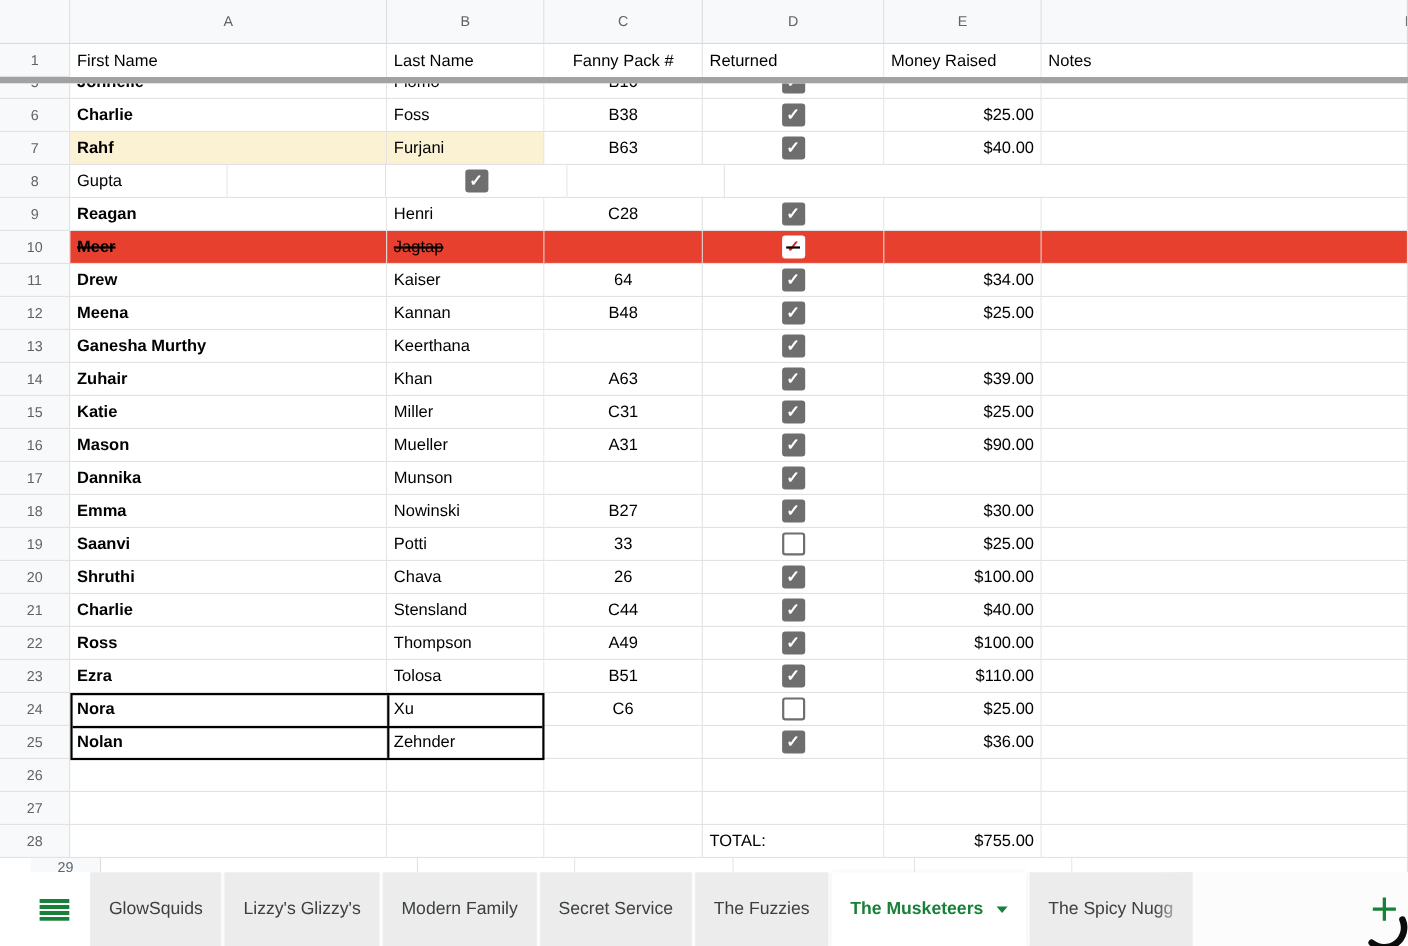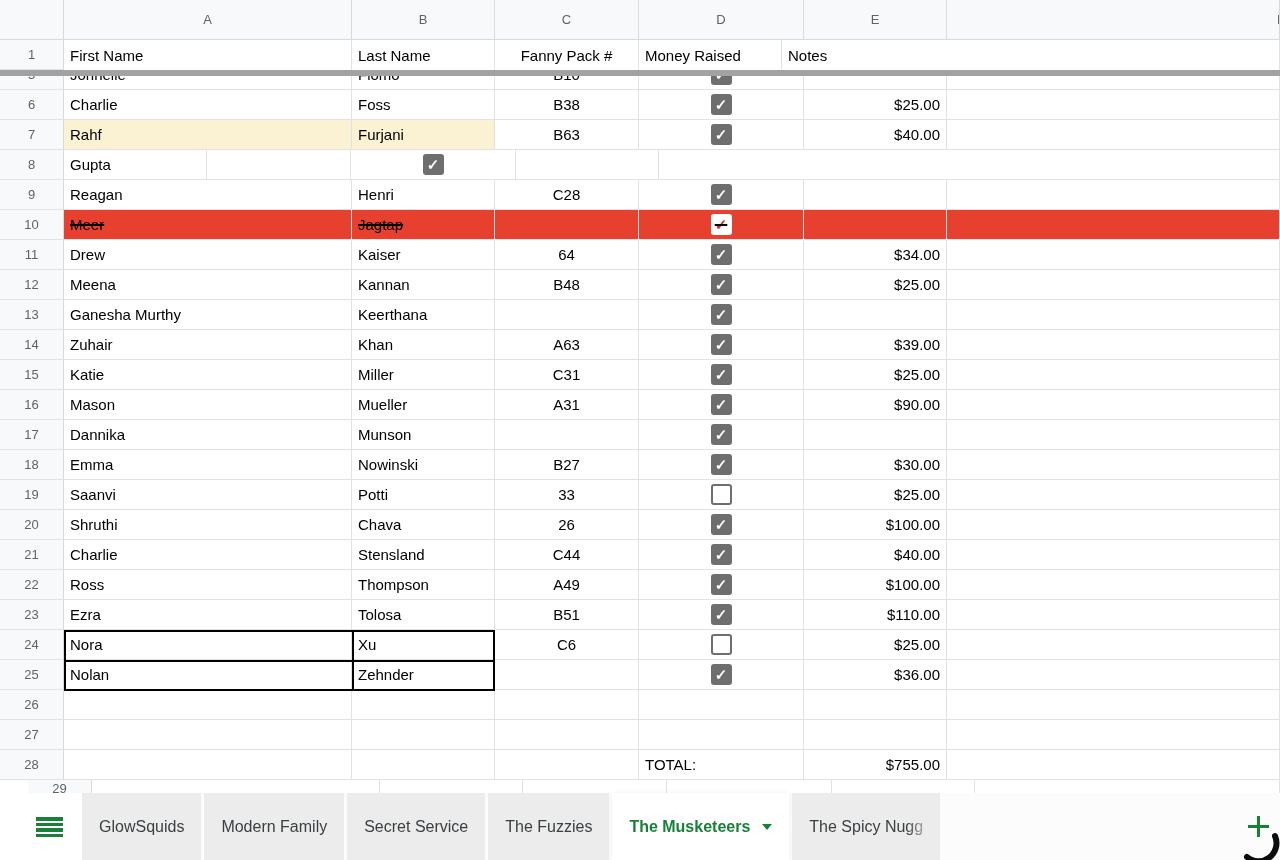--- a/index.html
+++ b/index.html
@@ -17,21 +17,21 @@
         border-right:1px solid #d9dadc;border-bottom:1px solid #d9dadc;background:#f8f9fa;}
   .colh.wF{justify-content:flex-end;overflow:hidden;}
   .colh.wF span{transform:translateX(6px);}
   
   .row{display:flex;height:30px;}
   .rnum{display:flex;align-items:center;justify-content:center;background:#f8f9fa;
         border-right:1px solid #d9dadc;border-bottom:1px solid #e2e2e2;color:#5f6368;font-size:13px;}
   .cell{display:flex;align-items:center;padding:0 6px;font-size:15px;color:#000;
         border-right:1px solid #e2e2e2;border-bottom:1px solid #e2e2e2;background:#fff;
         white-space:nowrap;overflow:hidden;}
-  .cell.bold{font-weight:normal}
+  .cell.bold{font-weight:bold}
   .cell.center{justify-content:center}
   .cell.right{justify-content:flex-end}
   .cell.cream{background:#fbf1d3}
   .cell.red{background:#e8402e}
   .cell.strike{text-decoration:line-through;text-decoration-thickness:2px;}
   .hdrrow .cell{border-bottom:none;}
   .freeze{height:6px;background:#a2a2a2;}
   .clipB{height:14px;overflow:hidden;}
   .clipB .row{margin-top:-16px;}
   .clipT{height:13px;overflow:hidden;padding-left:28px;}
@@ -88,20 +88,21 @@
     <div class="colh wF">
         <span>F</span>
       </div>
   </div>
 
   <div class="row hdrrow">
     <div class="rnum wN">1</div>
     <div class="cell wA">First Name</div>
     <div class="cell wB">Last Name</div>
     <div class="cell wC center">Fanny Pack #</div>
+    <div class="cell wD">Returned</div>
     <div class="cell wE">Money Raised</div>
     <div class="cell wF">Notes</div>
   </div>
 
   <div class="freeze"></div>
 
   <div id="grid-rows">
       <div class="clipB">
         <div class="row">
           <div class="rnum wN">5</div>
@@ -381,20 +382,23 @@
 
   <div class="tabbar">
     <div class="menu-btn">
       <div class="burger"></div>
     </div>
     <div id="tabs-host" style="display:flex;align-items:stretch;">
         <div class="tab">
           <span>GlowSquids</span>
         </div>
         <div class="tab">
+          <span>Lizzy's Glizzy's</span>
+        </div>
+        <div class="tab">
           <span>Modern Family</span>
         </div>
         <div class="tab">
           <span>Secret Service</span>
         </div>
         <div class="tab">
           <span>The Fuzzies</span>
         </div>
         <div class="tab active">
           <span>The Musketeers</span>

